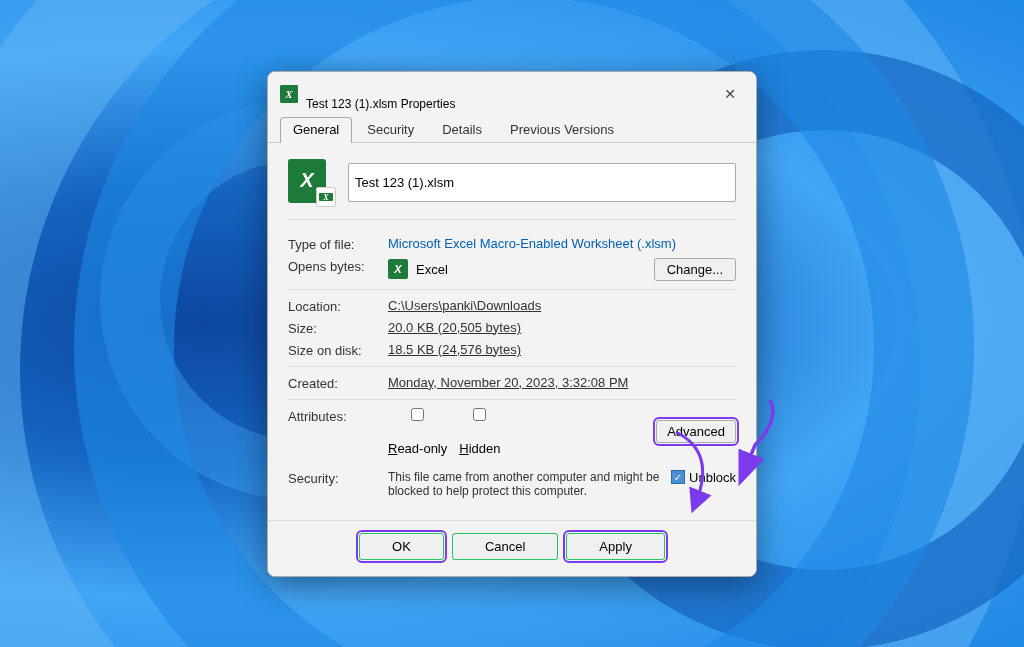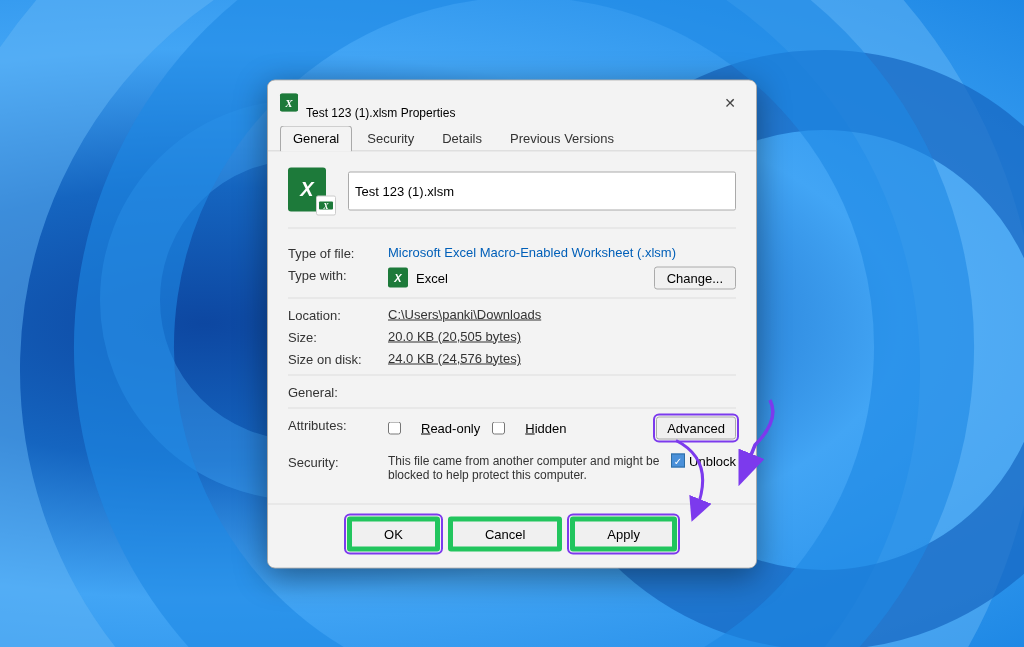--- a/index.html
+++ b/index.html
@@ -289,20 +289,21 @@
       display: flex;
       align-items: center;
       gap: 12px;
     }
 
     .checkbox-label {
       display: flex;
       align-items: center;
       gap: 20px;
       cursor: pointer;
+      flex-direction: column;
     }
 
     .checkbox-label input[type="checkbox"] {
       margin: 0;
     }
 
     .advanced-btn {
       margin-left: auto;
       padding: 3px 10px;
       border: 1px solid #aaa;
@@ -349,21 +350,21 @@
       display: flex;
       justify-content: center;
       gap: 8px;
       padding: 12px 20px 16px 20px;
       background: #f3f3f3;
       border-top: 1px solid #ddd;
     }
 
     .footer-btn {
       padding: 5px 32px;
-      border: 5px solid #22c55e;
+      border: 1px solid #22c55e;
       background: #f0f0f0;
       border-radius: 3px;
       cursor: pointer;
       font-size: 13px;
       min-width: 80px;
     }
 
     .footer-btn.highlighted {
       outline: 2px solid #7c3aed;
       outline-offset: 1px;
@@ -424,21 +425,21 @@
     </div>
 
     <div class="prop-table">
 
       <div class="prop-row">
         <span class="prop-label">Type of file:</span>
         <span class="prop-value">Microsoft Excel Macro-Enabled Worksheet (.xlsm)</span>
       </div>
 
       <div class="prop-row">
-        <span class="prop-label">Type with:</span>
+        <span class="prop-label">Opens bytes:</span>
         <div style="display:flex;align-items:center;flex:1;gap:8px;">
           <div class="excel-small-icon">X</div>
           <span>Excel</span>
           <button class="change-btn">Change...</button>
         </div>
       </div>
 
       <hr class="separator-line">
 
       <div class="prop-row">
@@ -446,27 +447,28 @@
         <span class="prop-value dark">C:\Users\panki\Downloads</span>
       </div>
 
       <div class="prop-row">
         <span class="prop-label">Size:</span>
         <span class="prop-value dark">20.0 KB (20,505 bytes)</span>
       </div>
 
       <div class="prop-row">
         <span class="prop-label">Size on disk:</span>
-        <span class="prop-value dark">24.0 KB (24,576 bytes)</span>
+        <span class="prop-value dark">18.5 KB (24,576 bytes)</span>
       </div>
 
       <hr class="separator-line">
 
       <div class="prop-row">
-        <span class="prop-label">General:</span>
+        <span class="prop-label">Created:</span>
+        <span class="prop-value dark">Monday, November 20, 2023, 3:32:08 PM</span>
       </div>
 
 
 
       <hr class="separator-line">
 
       <div class="prop-row">
         <span class="prop-label">Attributes:</span>
         <div class="attributes-row" style="flex:1;">
           <label class="checkbox-label">

